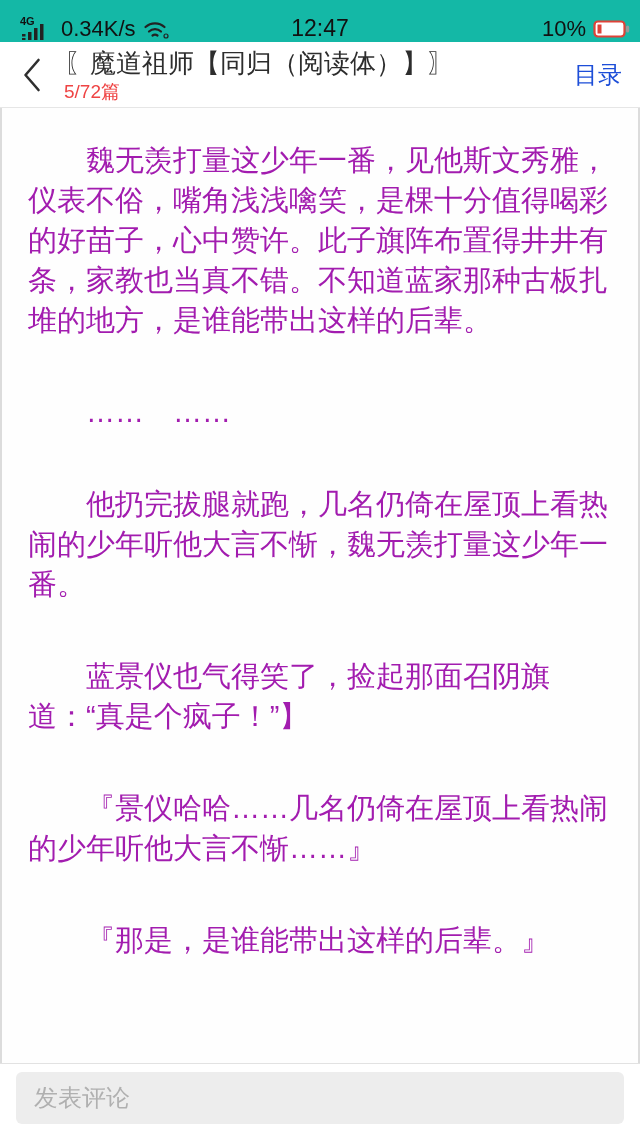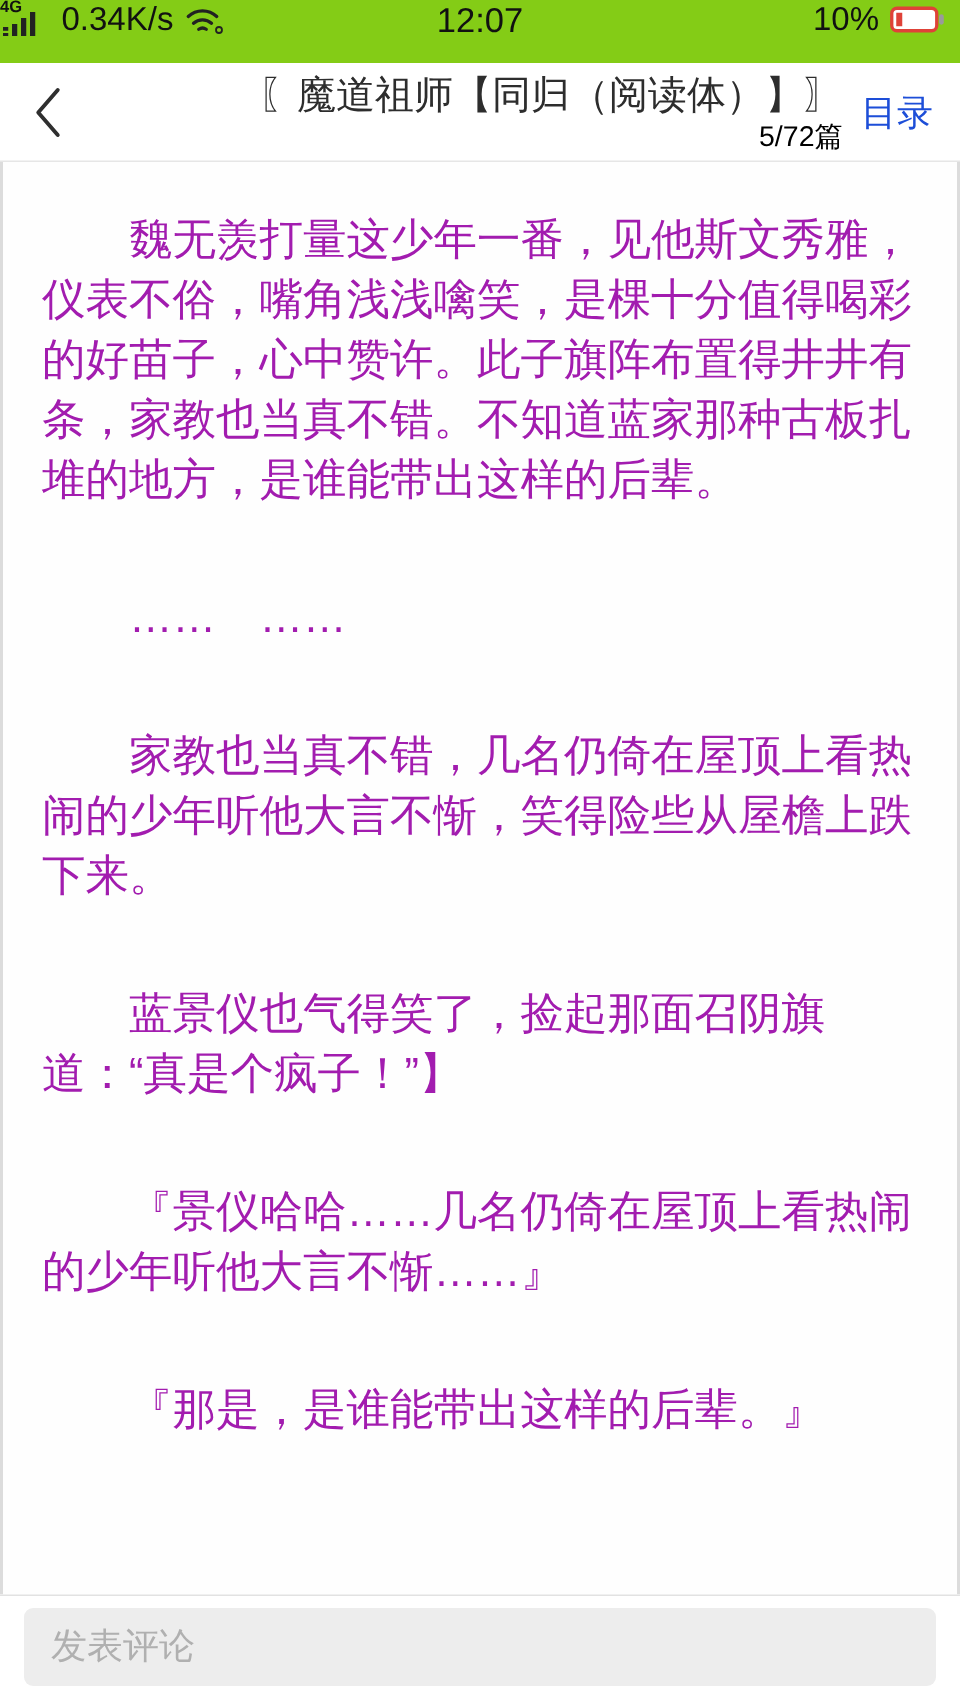--- a/index.html
+++ b/index.html
@@ -17,26 +17,26 @@
     background: #ffffff;
     overflow: hidden;
   }
 
   
   .status-bar {
     height: 42px;
     flex: 0 0 42px;
     position: relative;
     display: flex;
-    align-items: flex-start;
+    align-items: flex-end;
     justify-content: space-between;
-    padding: 0 10px 0 0;
+    padding: 0 10px 0 20px;
     font-size: 22px;
     color: #111111;
-    background: #84cc16;
+    background: #14b8a6;
   }
   .sb-left, .sb-right { display: flex; align-items: center; gap: 7px; }
   .sb-time {
     position: absolute;
     left: 0; right: 0;
     text-align: center;
     font-size: 23px;
     color: #111111;
   }
   .signal { position: relative; display: inline-block; width: 34px; height: 26px; }
@@ -64,33 +64,33 @@
     width: 64px;
     height: 100%;
     display: flex;
     align-items: center;
     justify-content: center;
     cursor: pointer;
     flex: 0 0 64px;
   }
   .header-center {
     flex: 1;
-    text-align: right;
+    text-align: left;
     line-height: 1.15;
     overflow: hidden;
     padding-top: 2px;
   }
   .header-title {
     font-size: 26px;
     color: #2d2d2d;
     white-space: nowrap;
   }
   .header-subtitle {
     font-size: 19px;
-    color: #000000;
+    color: #ef4444;
     margin-top: 2px;
   }
   .toc-btn {
     width: 78px;
     flex: 0 0 78px;
     text-align: center;
     font-size: 24px;
     color: #1d4ed8;
     cursor: pointer;
     padding-right: 6px;
@@ -159,21 +159,21 @@
       <span>0.34K/s</span>
       <span style="display:inline-flex;">
         <svg width="26" height="21" viewBox="0 0 26 21">
           <path d="M2.5 8 A14 14 0 0 1 21.5 8" fill="none" stroke="#222" stroke-width="2.2" stroke-linecap="round"></path>
           <path d="M6 12.5 A9 9 0 0 1 18 12.5" fill="none" stroke="#222" stroke-width="2.2" stroke-linecap="round"></path>
           <path d="M9.5 16.5 A4.5 4.5 0 0 1 14.5 16.5" fill="none" stroke="#222" stroke-width="2.2" stroke-linecap="round"></path>
           <circle cx="23" cy="17" r="2" fill="none" stroke="#222" stroke-width="1.2"></circle>
         </svg>
       </span>
     </div>
-    <div class="sb-time">12:07</div>
+    <div class="sb-time">12:47</div>
     <div class="sb-right">
       <span>10%</span>
       <span style="display:inline-flex;">
         <svg width="37" height="20" viewBox="0 0 37 20">
           <rect x="1.5" y="2.5" width="30" height="15" rx="3.5" fill="#ffffff" stroke="#df4238" stroke-width="2.2"></rect>
           <rect x="4.5" y="5.5" width="4" height="9" fill="#df4238"></rect>
           <rect x="33" y="6.5" width="3.2" height="7" rx="1.6" fill="#9a9a9a"></rect>
         </svg>
       </span>
     </div>
@@ -190,21 +190,21 @@
     <div class="header-center">
       <div class="header-title">〖魔道祖师【同归（阅读体）】〗</div>
       <div class="header-subtitle">5/72篇</div>
     </div>
     <div class="toc-btn">目录</div>
   </div>
 
   <div class="content">
     <p>魏无羡打量这少年一番，见他斯文秀雅，仪表不俗，嘴角浅浅噙笑，是棵十分值得喝彩的好苗子，心中赞许。此子旗阵布置得井井有条，家教也当真不错。不知道蓝家那种古板扎堆的地方，是谁能带出这样的后辈。</p>
     <p>……　……</p>
-    <p>家教也当真不错，几名仍倚在屋顶上看热闹的少年听他大言不惭，笑得险些从屋檐上跌下来。</p>
+    <p>他扔完拔腿就跑，几名仍倚在屋顶上看热闹的少年听他大言不惭，魏无羡打量这少年一番。</p>
     <p>蓝景仪也气得笑了，捡起那面召阴旗道：“真是个疯子！”】</p>
     <p>『景仪哈哈……几名仍倚在屋顶上看热闹的少年听他大言不惭……』</p>
     <p>『那是，是谁能带出这样的后辈。』</p>
   </div>
 
   <div class="comment-bar">
     <input class="comment-input" type="text" placeholder="发表评论" style="">
   </div>
 
 </div>

